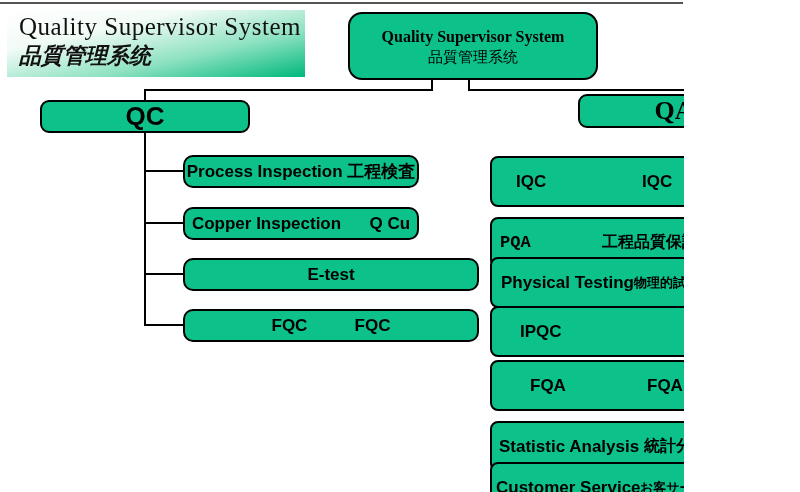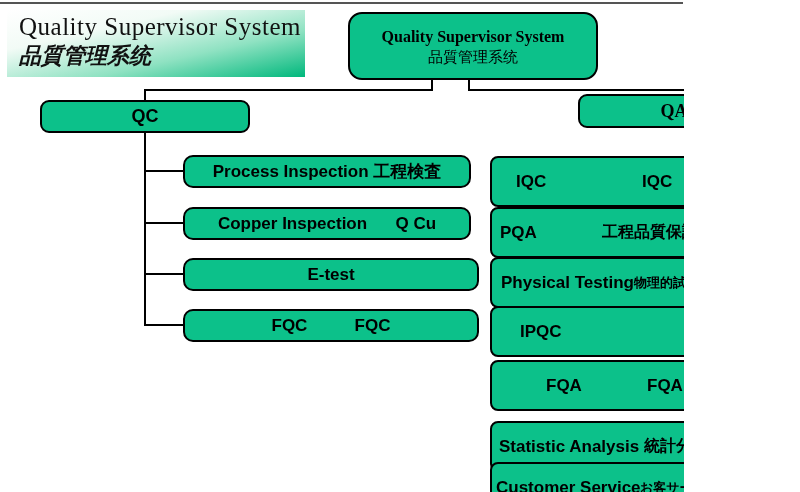--- a/index.html
+++ b/index.html
@@ -29,27 +29,27 @@
     position:absolute;background:#0cc18a;border:2px solid #000;
     box-sizing:border-box;color:#000;display:flex;align-items:center;
     justify-content:center;font-weight:bold;
   }
   .root{
     left:348px;top:12px;width:250px;height:68px;border-radius:14px;
     flex-direction:column;font-family:"Liberation Serif", serif;
   }
   .root .l1{font-size:16px;line-height:22px;}
   .root .l2{font-size:15px;line-height:19px;font-weight:normal;}
-  .hdr{border-radius:9px;font-size:18px;}
+  .hdr{border-radius:9px;font-size:26px;}
   .qc-hdr{left:40px;top:100px;width:210px;height:33px;}
   .qa-hdr{left:578px;top:94px;width:192px;height:34px;font-family:Liberation Serif, serif;}
   .child{
     left:183px;height:33px;border-radius:10px;font-size:17px;white-space:pre;
   }
-  .w1{width:288px;} .w2{width:296px;}
+  .w1{width:236px;} .w2{width:296px;}
   
   .rrow{
     left:490px;width:272px;height:51px;border-radius:8px;font-size:17px;
     justify-content:flex-start;position:absolute;white-space:pre;
   }
   .rrow .r2nd{position:absolute;}
   .cjk-sm{font-size:13px;font-weight:bold;}
   .cjk-md{font-size:16px;font-weight:bold;}
   
   .ln{position:absolute;background:#000;}
@@ -101,32 +101,32 @@
   </div>
 
   <div class="node hdr qa-hdr">
     <span>QA</span>
   </div>
 
   <div class="node rrow" style="top:156px;padding-left:24px;">
     <span>IQC</span>
     <span class="r2nd" style="left:150px;">IQC</span>
   </div>
-  <div class="node rrow" style="top:207px;padding-left:8px;">
+  <div class="node rrow" style="top:217px;padding-left:8px;font-family:Liberation Mono, monospace;">
     <span>PQA</span>
     <span class="r2nd cjk-md" style="left:110px;">工程品質保証</span>
   </div>
   <div class="node rrow" style="top:257px;padding-left:9px;">
     <span>Physical Testing</span>
     <span class="cjk-sm">物理的試験</span>
   </div>
   <div class="node rrow" style="top:306px;padding-left:28px;">
     <span>IPQC</span>
   </div>
-  <div class="node rrow" style="top:360px;padding-left:54px;">
+  <div class="node rrow" style="top:360px;padding-left:38px;">
     <span>FQA</span>
     <span class="r2nd" style="left:155px;">FQA</span>
   </div>
   <div class="node rrow" style="top:421px;padding-left:7px;">
     <span>Statistic Analysis</span>
     <span class="r2nd cjk-md" style="left:152px;">統計分析</span>
   </div>
   <div class="node rrow" style="top:462px;padding-left:4px;">
     <span>Customer Service</span>
     <span class="r2nd cjk-sm" style="left:148px;">お客サービス</span>

